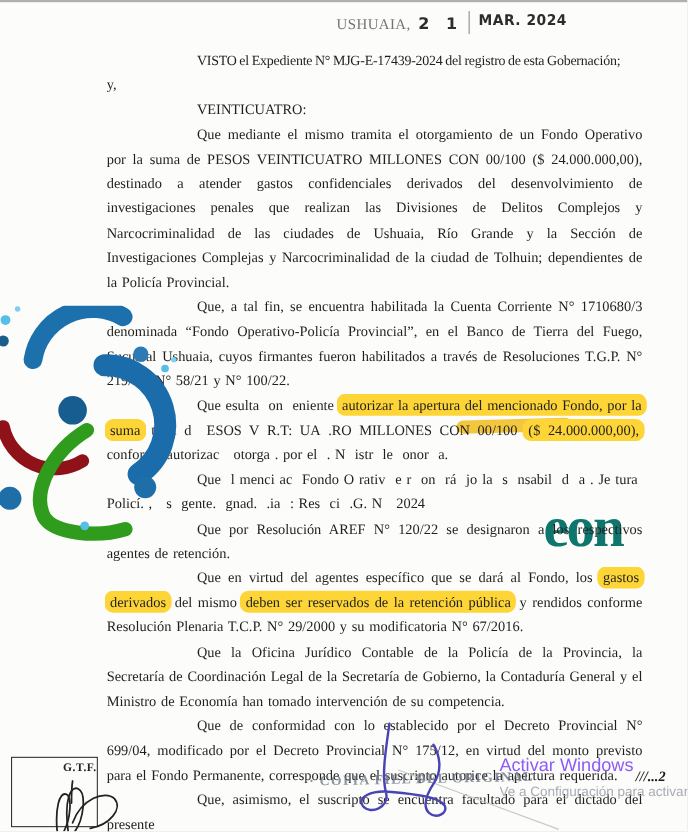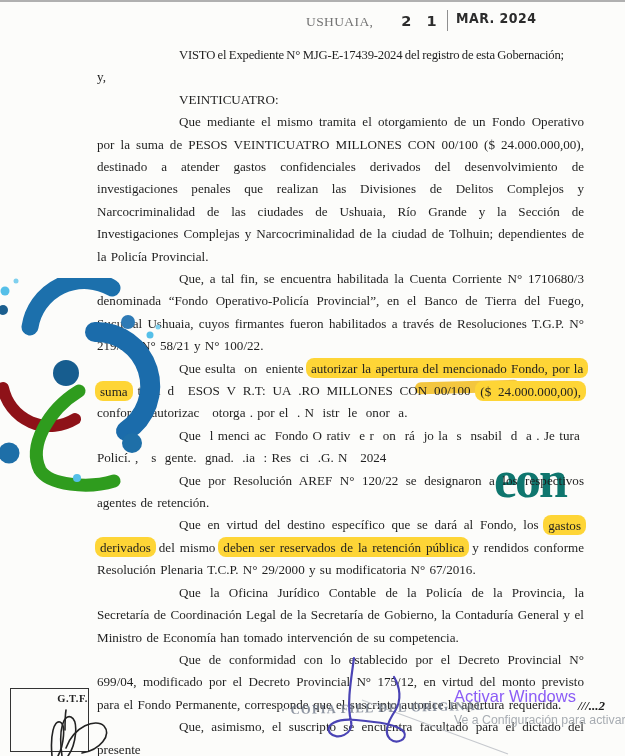--- a/index.html
+++ b/index.html
@@ -7,21 +7,21 @@
     position:relative;width:625px;height:756px;margin:0 auto;
     background:#fcfcfa;overflow:hidden;
     font-family:"Liberation Serif", serif;color:#222;
   }
   .top-edge{position:absolute;left:0;top:0;width:100%;height:2px;background:#b0b0b0;}
 
   
   .dateline{position:absolute;left:306px;top:10px;white-space:nowrap;z-index:3;}
   .city{font-size:13.5px;letter-spacing:.4px;color:#737373;}
   .stamp-day{display:inline-block;font-family:"DejaVu Sans",sans-serif;font-weight:bold;
-    font-size:14.5px;letter-spacing:5px;margin-left:24px;color:#2c2c2c;text-align:center;}
+    font-size:14.5px;letter-spacing:5px;margin-left:3px;color:#2c2c2c;text-align:center;}
   .stamp-rule{display:inline-block;width:1px;height:21px;background:#8f8f8f;
     vertical-align:-5px;margin:0 4px 0 1px;}
   .stamp-my{display:inline-block;font-family:"DejaVu Sans",sans-serif;font-weight:bold;
     font-size:13.5px;letter-spacing:.5px;color:#2c2c2c;
     transform:translateY(-3px) scaleX(.93);transform-origin:left;}
 
   
   .textcol{
     position:absolute;left:97px;top:44px;width:487px;z-index:3;
     font-size:13.1px;line-height:22.4px;color:#1f1f1f;word-spacing:1px;
@@ -85,21 +85,21 @@
   <div class="textcol">
     <div class="bodyline indent visto">VISTO el Expediente N° MJG-E-17439-2024 del registro de esta Gobernación;</div>
     <div class="bodyline">y,</div>
     <div class="bodyline indent">VEINTICUATRO:</div>
     <div id="paragraphs">
         <p class="para"><span>Que mediante el mismo tramita el otorgamiento de un Fondo Operativo por la suma de PESOS VEINTICUATRO MILLONES CON 00/100 ($ 24.000.000,00), destinado a atender gastos confidenciales derivados del desenvolvimiento de investigaciones penales que realizan las Divisiones de Delitos Complejos y Narcocriminalidad de las ciudades de Ushuaia, Río Grande y la Sección de Investigaciones Complejas y Narcocriminalidad de la ciudad de Tolhuin; dependientes de la Policía Provincial.</span></p>
         <p class="para"><span>Que, a tal fin, se encuentra habilitada la Cuenta Corriente N° 1710680/3 denominada “Fondo Operativo-Policía Provincial”, en el Banco de Tierra del Fuego, Sucursal Ushuaia, cuyos firmantes fueron habilitados a través de Resoluciones T.G.P. N° 219/20,  N° 58/21 y N° 100/22.</span></p>
         <p class="para"><span>Que  esulta&nbsp; on &nbsp;eniente </span><span class="hl">autorizar la apertura del mencionado Fondo, por la suma</span><span> total d&nbsp; ESOS V&nbsp;R.T:&nbsp;UA&nbsp;.RO MILLONES CON 00/100 </span><span class="hl">($ 24.000.000,00),</span><span> conforme autorizac&nbsp;&nbsp; otorga&nbsp;. por el&nbsp;&nbsp;. N&nbsp; istr&nbsp; le&nbsp; onor&nbsp; a.</span></p>
         <p class="para"><span>Que&nbsp; l menci&nbsp;ac&nbsp; Fondo O&nbsp;rativ&nbsp; e r&nbsp; on&nbsp; rá&nbsp; jo la&nbsp; s&nbsp; nsabil&nbsp; d&nbsp; a&nbsp;. Je&nbsp;tura&nbsp; Policí.&nbsp;,&nbsp;&nbsp; s&nbsp; gente.&nbsp; gnad.&nbsp; .ia&nbsp; : Res&nbsp; ci&nbsp; .G. N&nbsp;&nbsp; 2024</span></p>
         <p class="para"><span>Que por Resolución AREF N° 120/22 se designaron a los respectivos agentes de retención.</span></p>
-        <p class="para"><span>Que en virtud del destino específico que se dará al Fondo, los </span><span class="hl">gastos derivados</span><span> del mismo </span><span class="hl">deben ser reservados de la retención pública</span><span> y rendidos conforme Resolución Plenaria T.C.P. N° 29/2000 y su modificatoria N° 67/2016.</span></p>
+        <p class="para"><span>Que en virtud del agentes específico que se dará al Fondo, los </span><span class="hl">gastos derivados</span><span> del mismo </span><span class="hl">deben ser reservados de la retención pública</span><span> y rendidos conforme Resolución Plenaria T.C.P. N° 29/2000 y su modificatoria N° 67/2016.</span></p>
         <p class="para"><span>Que la Oficina Jurídico Contable de la Policía de la Provincia, la Secretaría de Coordinación Legal de la Secretaría de Gobierno, la Contaduría General y el Ministro de Economía han tomado intervención de su competencia.</span></p>
         <p class="para"><span>Que de conformidad con lo establecido por el Decreto Provincial N° 699/04, modificado por el Decreto Provincial N° 175/12, en virtud del monto previsto para el Fondo Permanente, corresponde que el suscripto autorice la apertura requerida.</span></p>
         <p class="para"><span>Que, asimismo, el suscripto se encuentra facultado para el dictado del presente</span></p>
       </div>
   </div>
 
   <svg class="logo" width="168" height="230" viewBox="0 0 168 230">
     <g fill="none" stroke-linecap="round">
       <path d="M112,10 A55,55 0 0 0 30,49" stroke="#1c70ac" stroke-width="17"></path>
       <path d="M95,54 A54,54 0 0 1 126,153" stroke="#1b6cab" stroke-width="20"></path>

